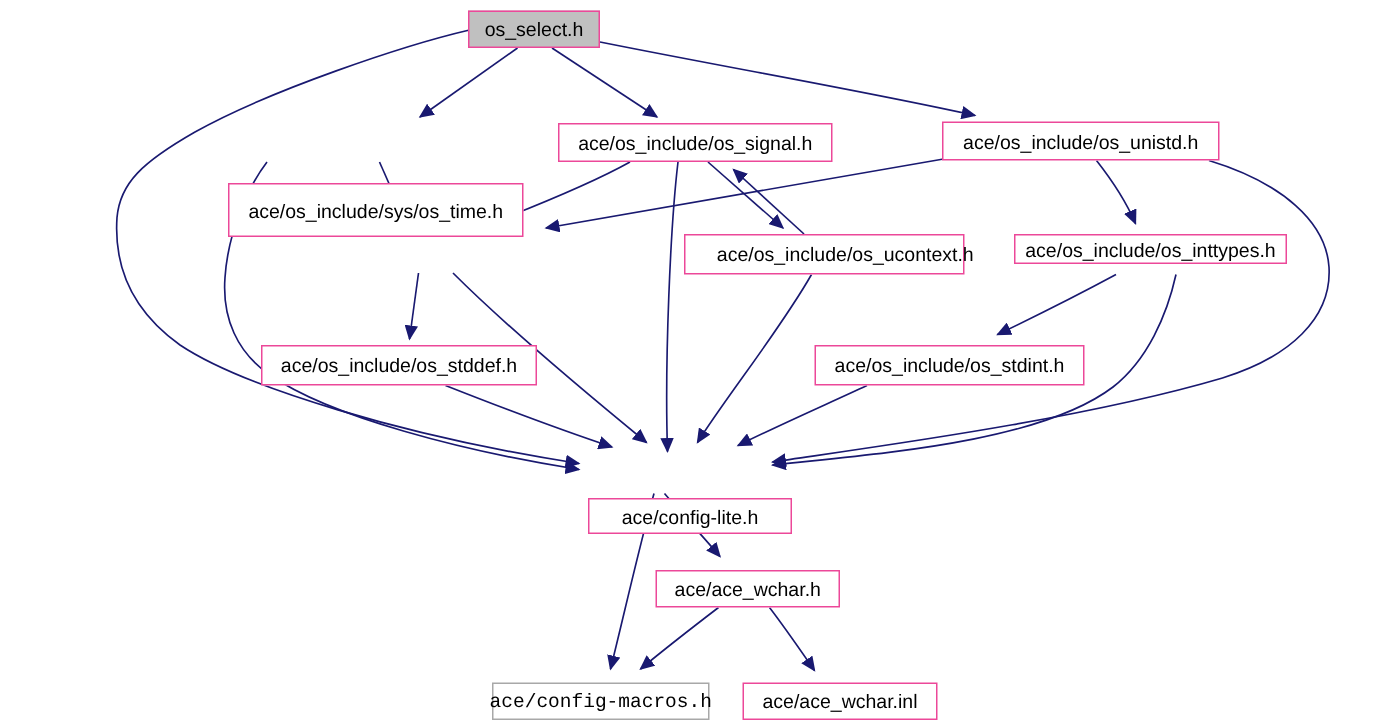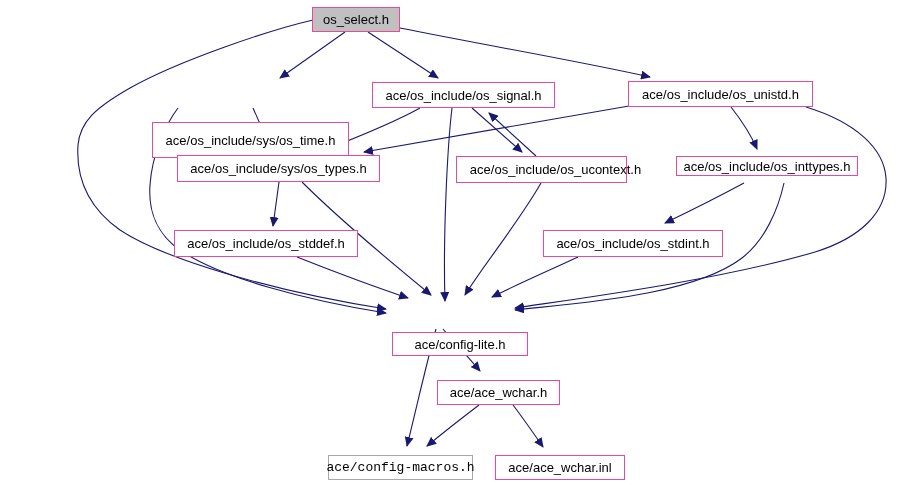--- a/index.html
+++ b/index.html
@@ -63,23 +63,22 @@
   </svg>
 
   <div class="node root" style="left:312px;top:7px;width:88px;height:25px;">os_select.h</div>
 
   <div class="node" style="left:152px;top:82px;width:197px;height:36px;margin-top:40px;">ace/os_include/sys/os_time.h</div>
 
   <div class="node" style="left:372px;top:82px;width:183px;height:26px;">ace/os_include/os_signal.h</div>
 
   <div class="node" style="left:628px;top:81px;width:185px;height:26px;">ace/os_include/os_unistd.h</div>
 
-  <div class="node" style="left:177px;top:155px;width:203px;height:27px;">ace/os_include/sys/os_types.h</div>
 
-  <div class="node" style="left:456px;top:156px;width:171px;height:27px;padding-left:28px;">ace/os_include/os_ucontext.h</div>
+  <div class="node" style="left:456px;top:156px;width:187px;height:27px;padding-left:28px;">ace/os_include/os_ucontext.h</div>
 
   <div class="node" style="left:676px;top:156px;width:182px;height:20px;">ace/os_include/os_inttypes.h</div>
 
   <div class="node" style="left:543px;top:230px;width:180px;height:27px;">ace/os_include/os_stdint.h</div>
 
   <div class="node" style="left:174px;top:230px;width:184px;height:27px;">ace/os_include/os_stddef.h</div>
 
   <div class="node" style="left:392px;top:305px;width:136px;height:24px;margin-top:27px;">ace/config-lite.h</div>
 
   <div class="node" style="left:437px;top:380px;width:123px;height:25px;">ace/ace_wchar.h</div>

